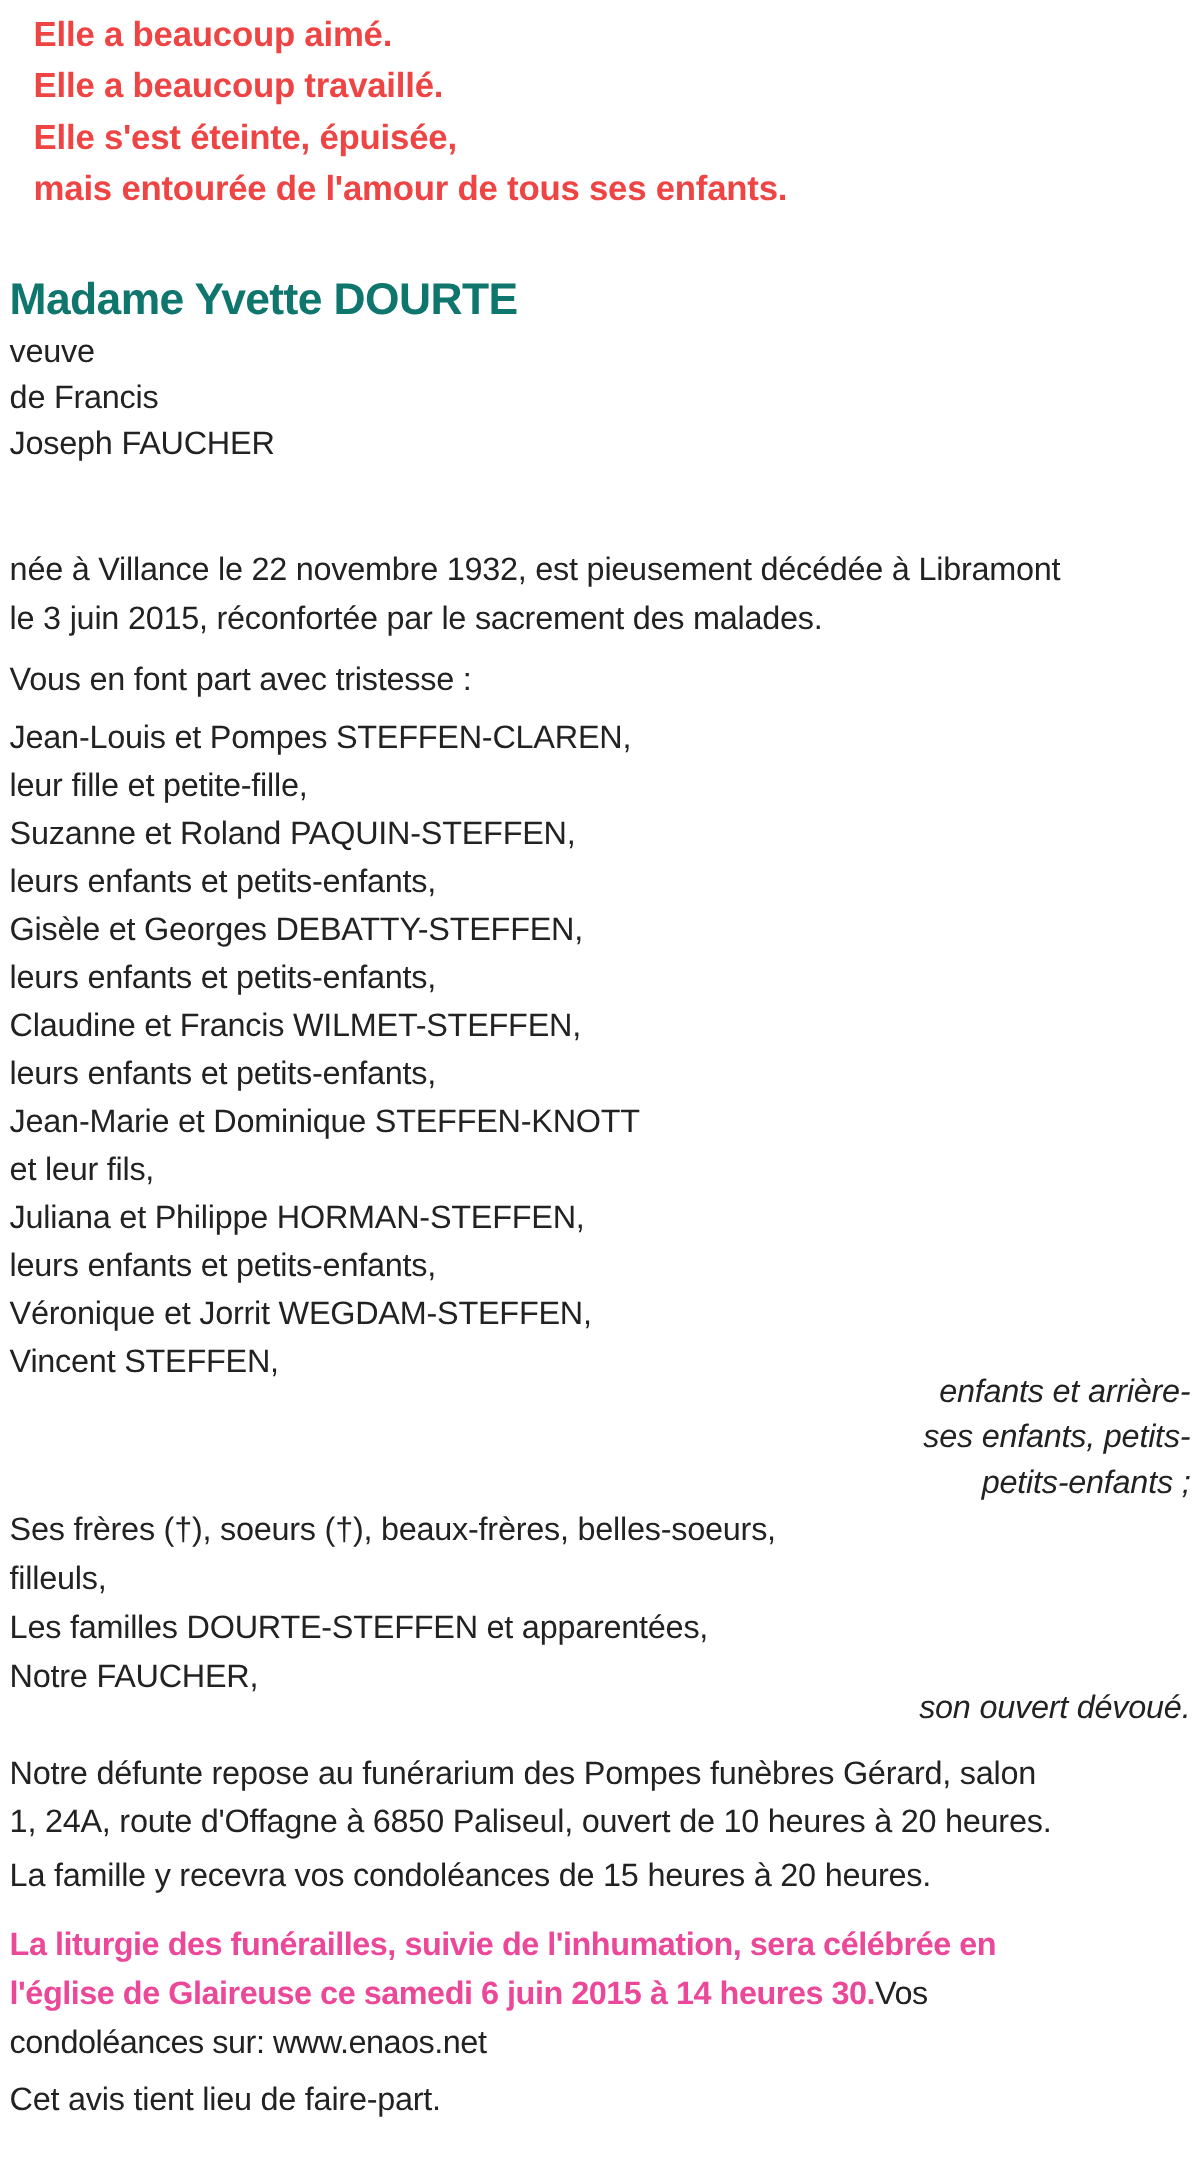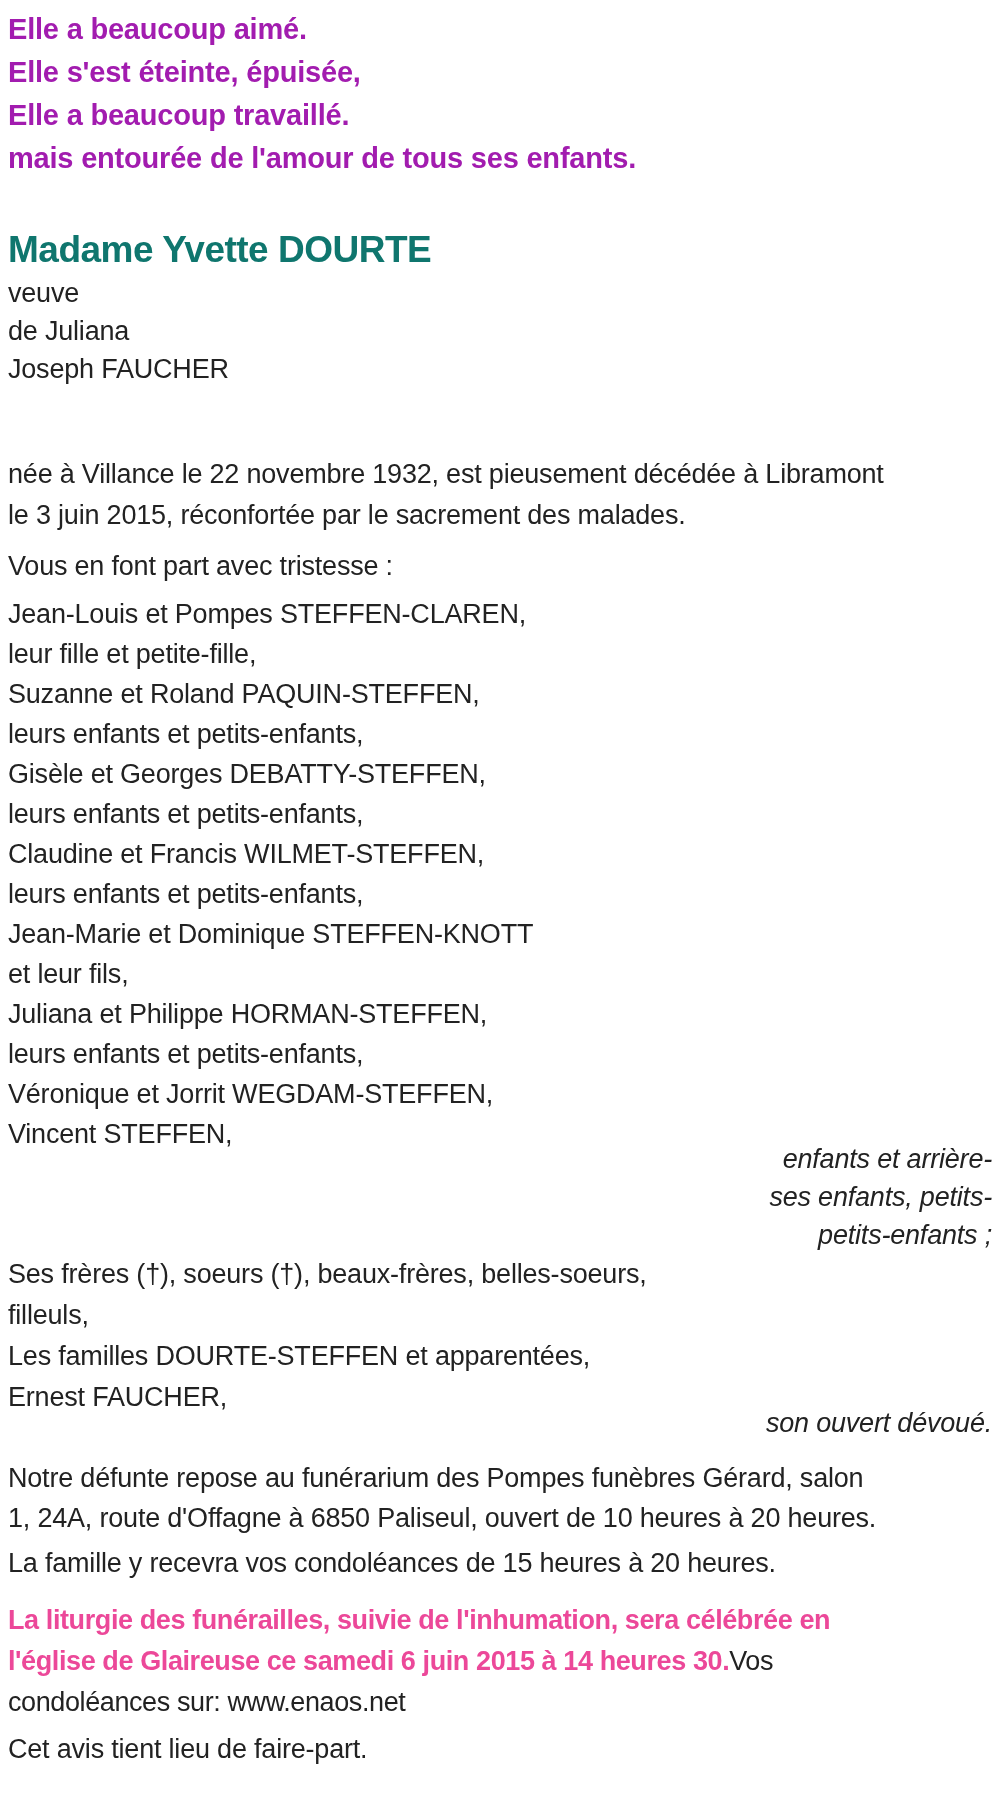--- a/index.html
+++ b/index.html
@@ -13,21 +13,22 @@
     font-family: "Liberation Sans", "DejaVu Sans", sans-serif;
     font-size: 27px;
     letter-spacing: -0.2px;
   }
   .line { white-space: nowrap; }
 
   .epitaph {
     font-weight: 700;
     font-size: 29px;
     line-height: 43px;
-    color: #a21caf;
+    color: #ef4444;
+    margin-left: 20px;
   }
 
   .deceased-name {
     margin-top: 46px;
     font-size: 37px;
     line-height: 48px;
     font-weight: 700;
     color: #0f766e;
     letter-spacing: -0.5px;
     white-space: nowrap;
@@ -55,30 +56,30 @@
 
   .closing   { margin-top: 6px;  line-height: 40px; }
 </style>
 </head>
 <body>
 
 <main>
 
   <section class="epitaph">
     <div class="line">Elle a beaucoup aimé.</div>
+    <div class="line">Elle a beaucoup travaillé.</div>
     <div class="line">Elle s'est éteinte, épuisée,</div>
-    <div class="line">Elle a beaucoup travaillé.</div>
     <div class="line">mais entourée de l'amour de tous ses enfants.</div>
   </section>
 
   <h1 class="deceased-name">Madame Yvette DOURTE</h1>
 
   <section class="widow">
     <div class="line">veuve</div>
-    <div class="line">de Juliana</div>
+    <div class="line">de Francis</div>
     <div class="line">Joseph FAUCHER</div>
   </section>
 
   <section class="life-dates">
     <div class="line">née à Villance le 22 novembre 1932, est pieusement décédée à Libramont</div>
     <div class="line">le 3 juin 2015, réconfortée par le sacrement des malades.</div>
   </section>
 
   <div class="announce line">Vous en font part avec tristesse :</div>
 
@@ -102,21 +103,21 @@
   <section class="note-right relatives-note">
     <div class="line">enfants et arrière-</div>
     <div class="line">ses enfants, petits-</div>
     <div class="line">petits-enfants ;</div>
   </section>
 
   <section class="siblings">
     <div class="line">Ses frères (†), soeurs (†), beaux-frères, belles-soeurs,</div>
     <div class="line">filleuls,</div>
     <div class="line">Les familles DOURTE-STEFFEN et apparentées,</div>
-    <div class="line">Ernest FAUCHER,</div>
+    <div class="line">Notre FAUCHER,</div>
   </section>
 
   <div class="note-right neighbor-note line">son ouvert dévoué.</div>
 
   <section class="repose">
     <div class="line">Notre défunte repose au funérarium des Pompes funèbres Gérard, salon</div>
     <div class="line">1, 24A, route d'Offagne à 6850 Paliseul, ouvert de 10 heures à 20 heures.</div>
   </section>
 
   <div class="hours line">La famille y recevra vos condoléances de 15 heures à 20 heures.</div>

